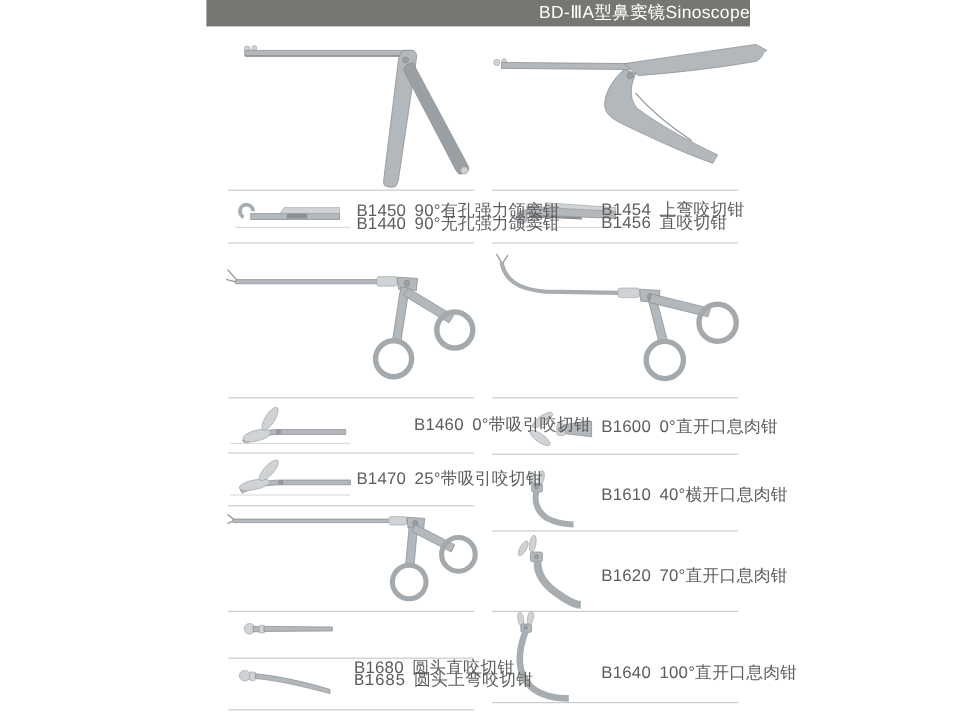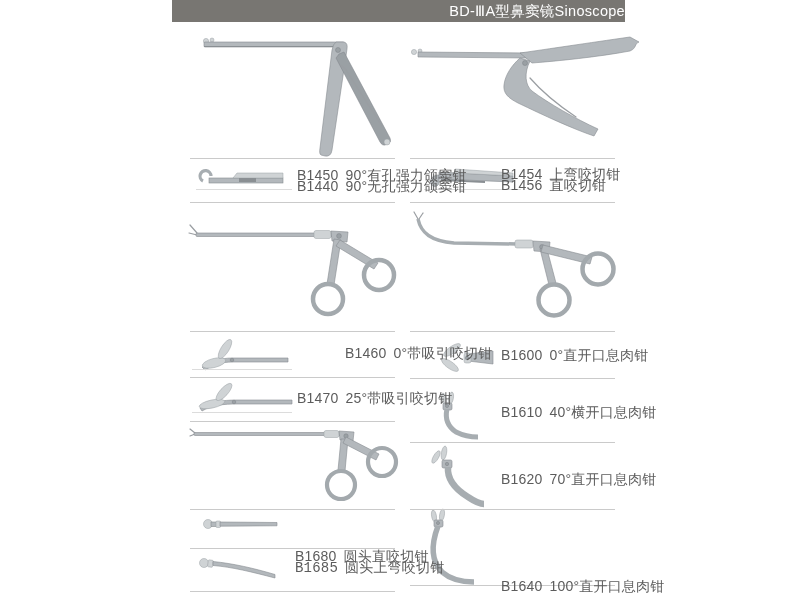--- a/index.html
+++ b/index.html
@@ -222,17 +222,17 @@
   </div>
   <div class="label" style="left:501px;top:474px;">
     <span class="code">B1620</span><span>70°直开口息肉钳</span>
   </div>
   <div class="label" style="left:295px;top:521px;margin-top:30px;">
     <span class="code">B1680</span><span>圆头直咬切钳</span>
   </div>
   <div class="label" style="left:295px;top:563px;font-family:Liberation Mono, monospace;">
     <span class="code">B1685</span><span>圆头上弯咬切钳</span>
   </div>
-  <div class="label" style="left:501px;top:581px;">
+  <div class="label" style="left:501px;top:555px;">
     <span class="code">B1640</span><span>100°直开口息肉钳</span>
   </div>
 
 </div>
 
 </body></html>

